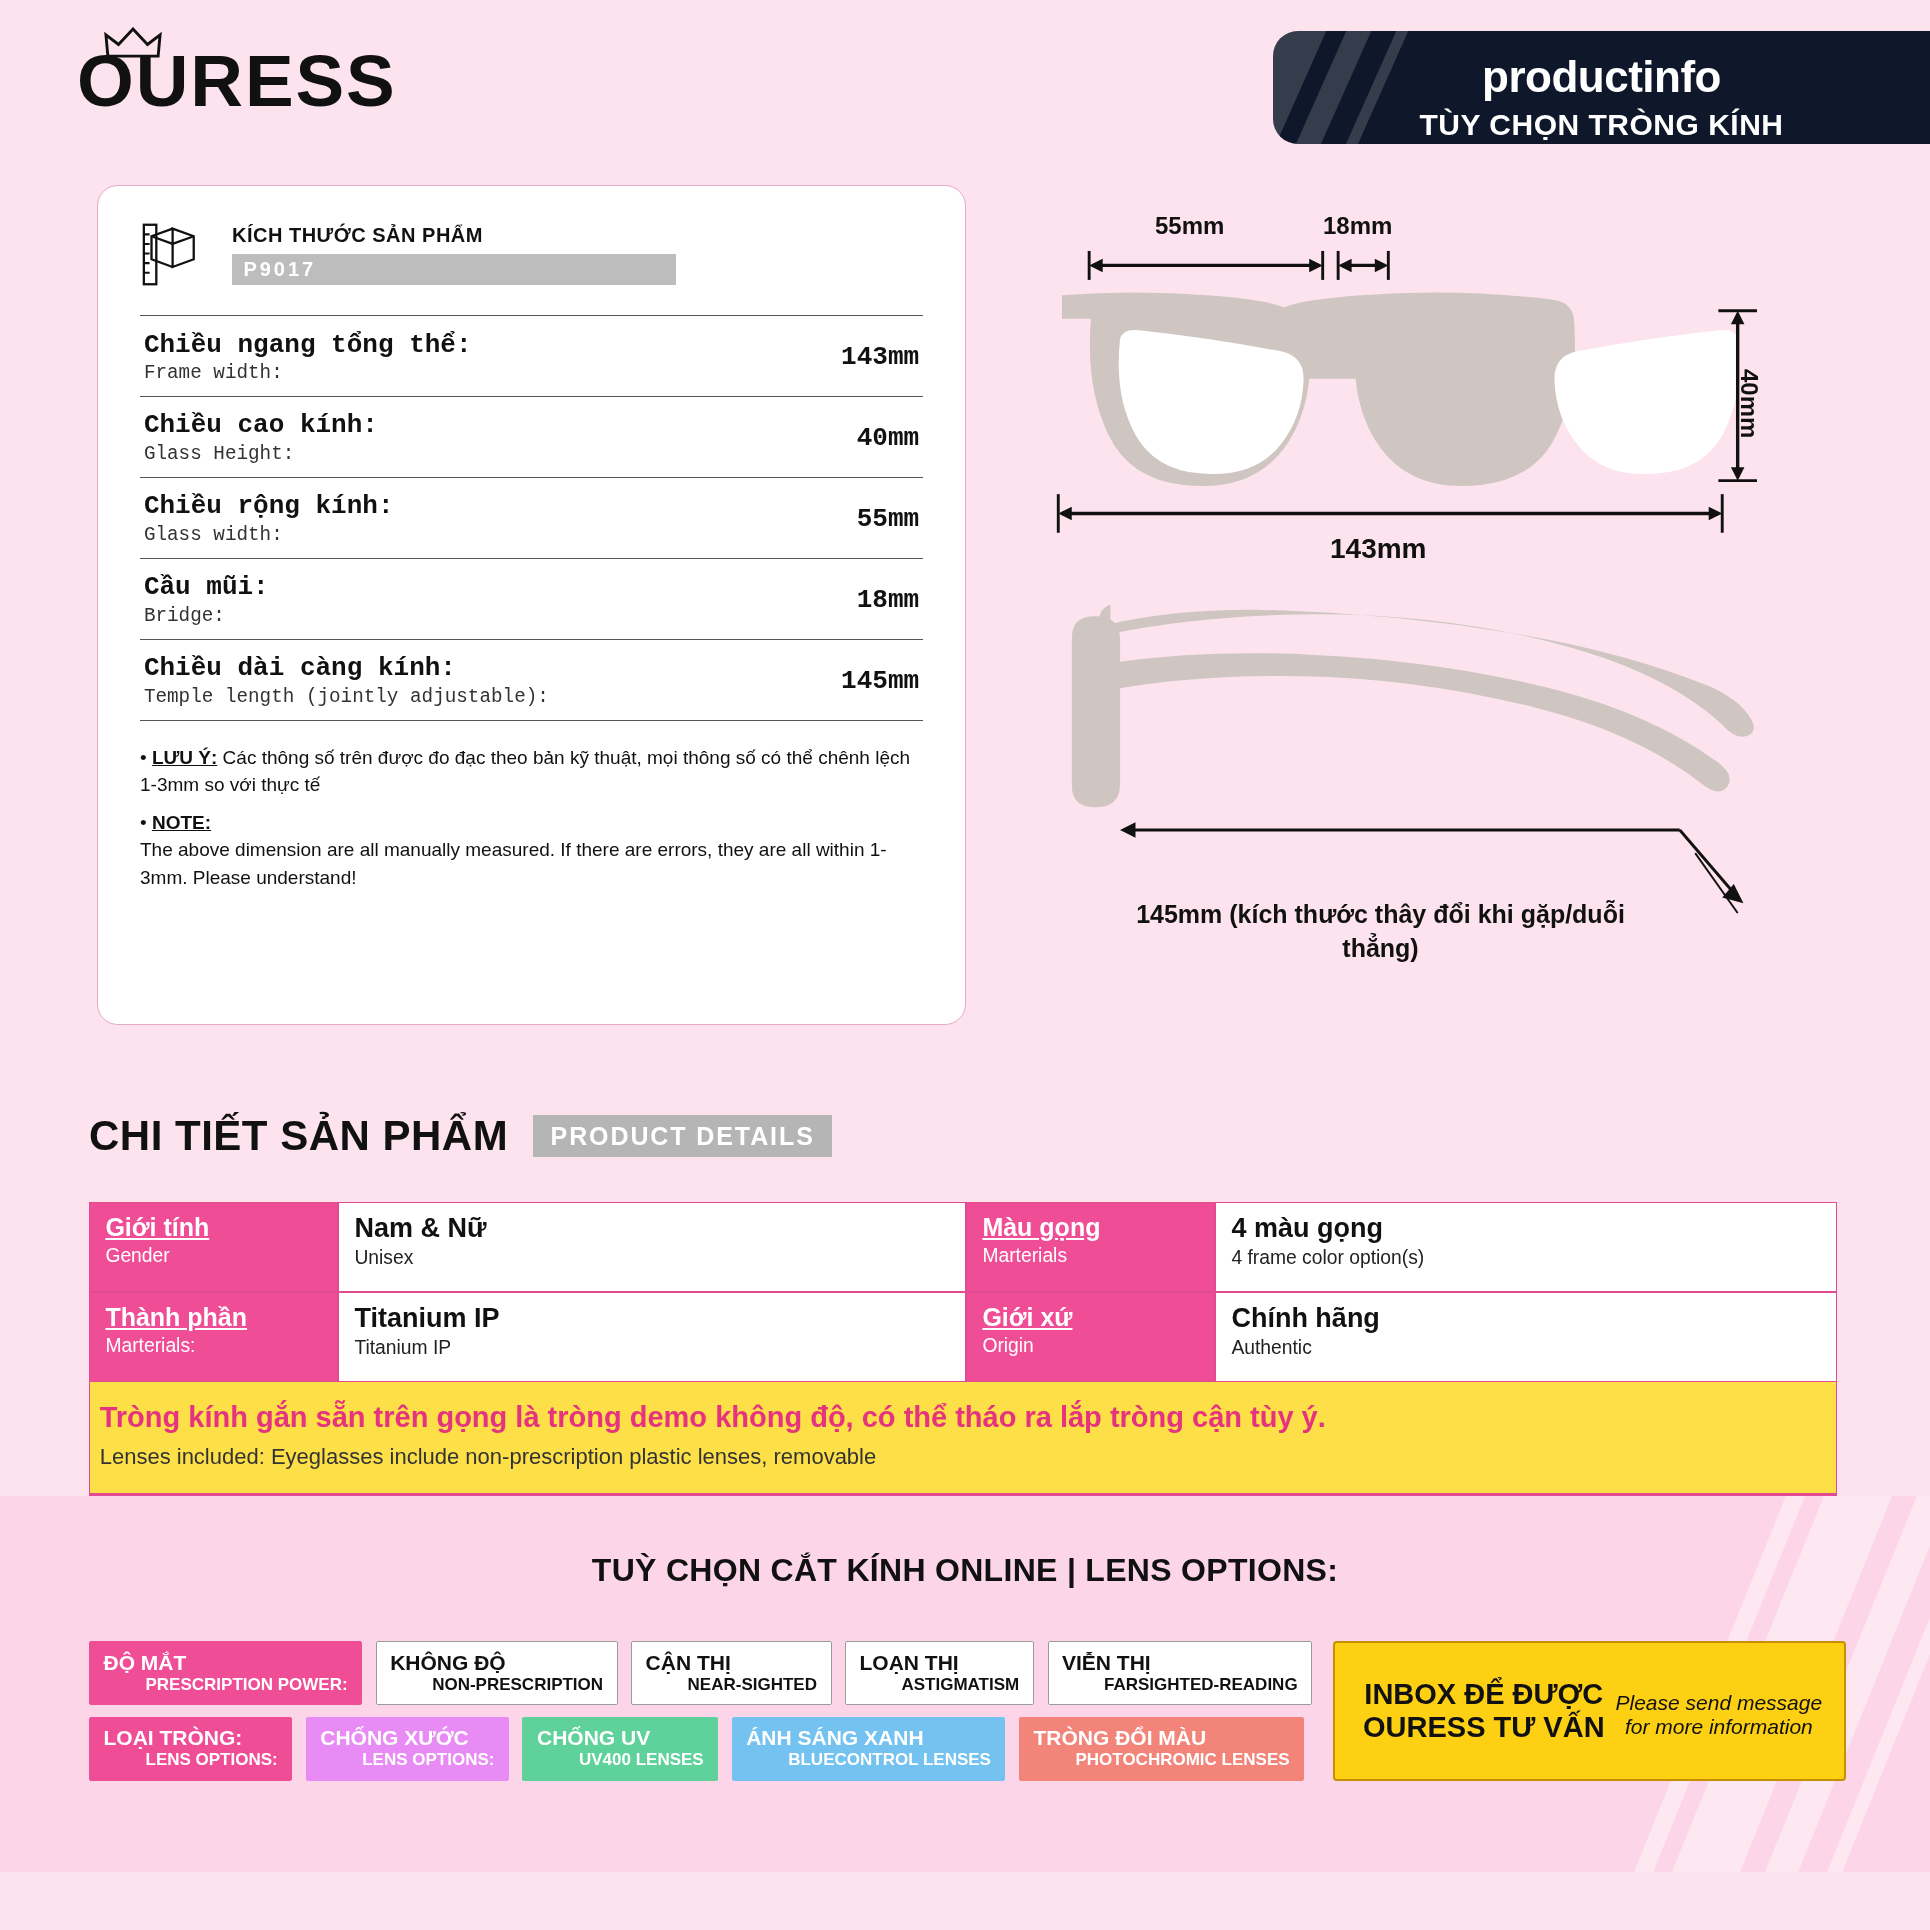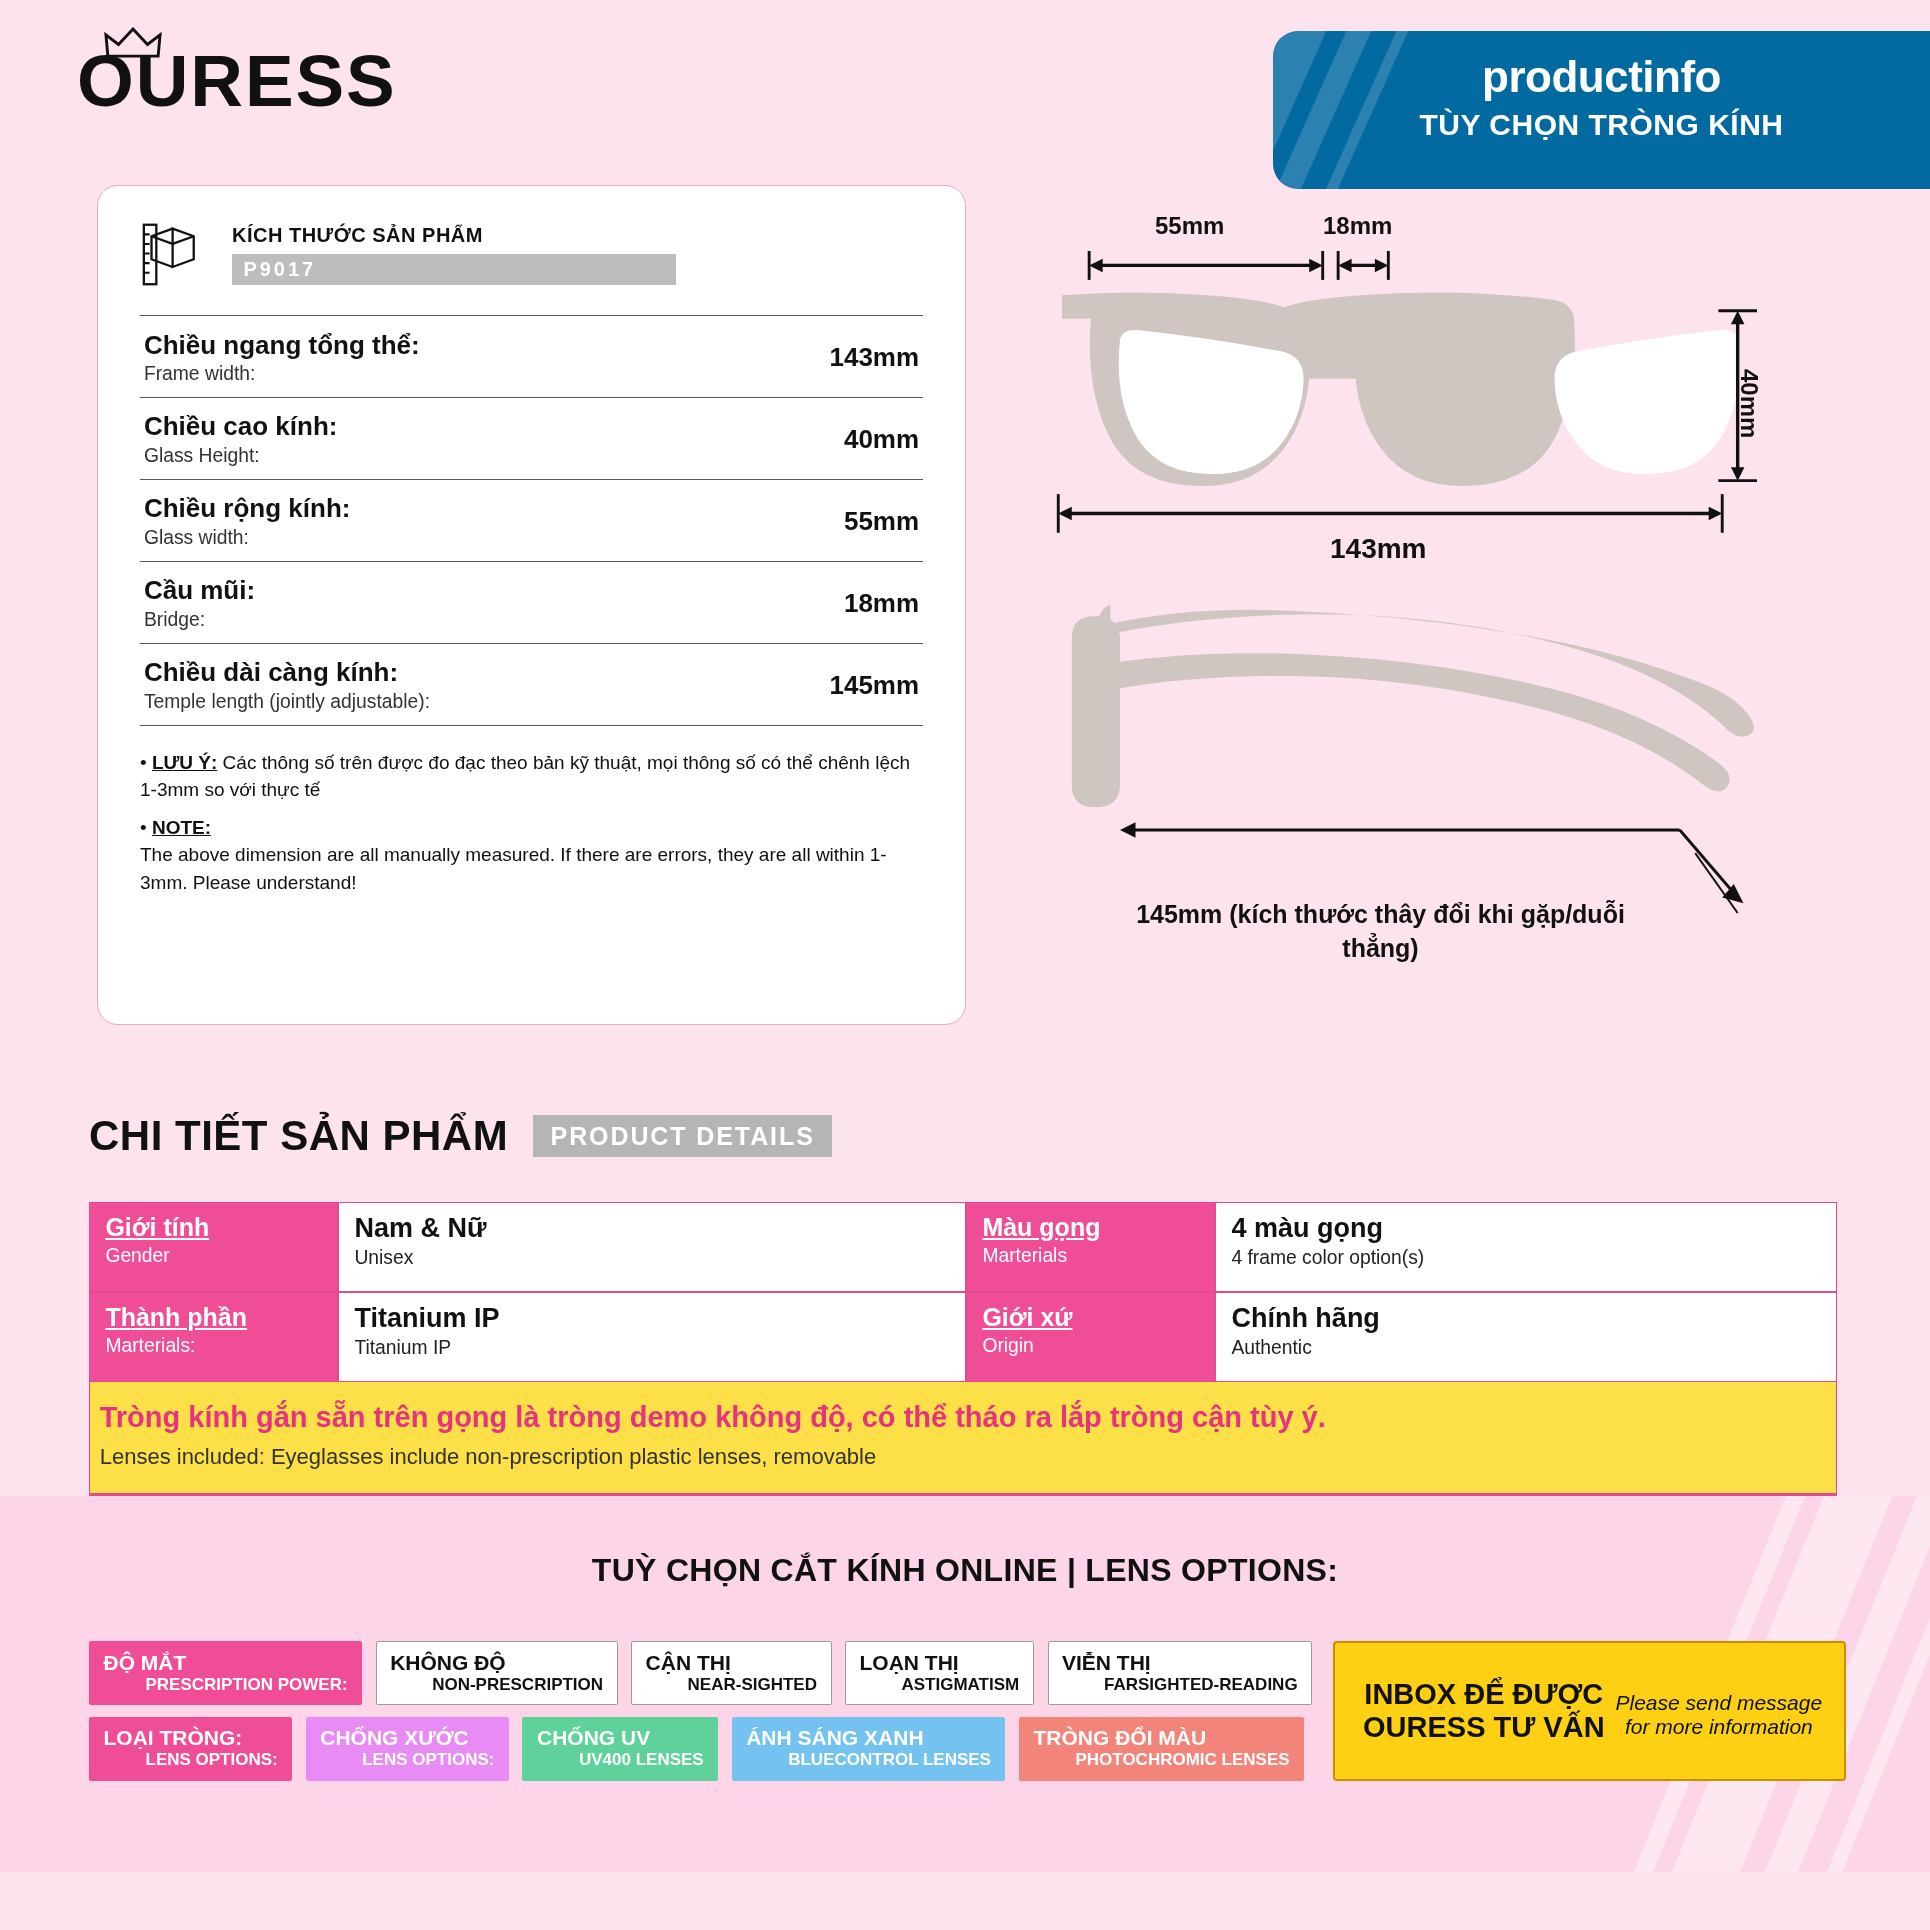--- a/index.html
+++ b/index.html
@@ -38,22 +38,22 @@
     letter-spacing: 1.9px;
     color: #111;
     font-family: "Liberation Sans", sans-serif;
   }
 
   .prod-info-banner {
     position: absolute;
     right: 0;
     top: 31px;
     width: 657px;
-    height: 158px;
-    background: #0369a1;
+    height: 113px;
+    background: #0f172a;
     border-top-left-radius: 25px;
     border-bottom-left-radius: 25px;
     overflow: hidden;
     color: #fff;
     text-align: center;
   }
   .prod-info-banner .stripe {
     position: absolute;
     background: rgba(255,255,255,0.16);
     transform: skewX(-24deg);
@@ -108,21 +108,21 @@
   .sc-code {
     margin-top: 7.7px;
     background: #bdbdbd;
     color: #fff;
     font-size: 20px;
     font-weight: bold;
     letter-spacing: 2.9px;
     padding: 3.9px 11.6px;
     width: 444px;
   }
-  .spec-list { margin-top: 25px; }
+  .spec-list { margin-top: 25px; font-family: Liberation Mono, monospace; }
   .spec-row {
     border-top: 1.4px solid #555;
     padding: 13.5px 3.9px 11.6px 3.9px;
     display: flex;
     align-items: center;
     justify-content: space-between;
   }
   .spec-row:last-of-type { border-bottom: 1.4px solid #555; }
   .spec-vn { font-size: 26px; font-weight: bold; color: #111; }
   .spec-en { font-size: 19.3px; color: #333; margin-top: 2.9px; }

